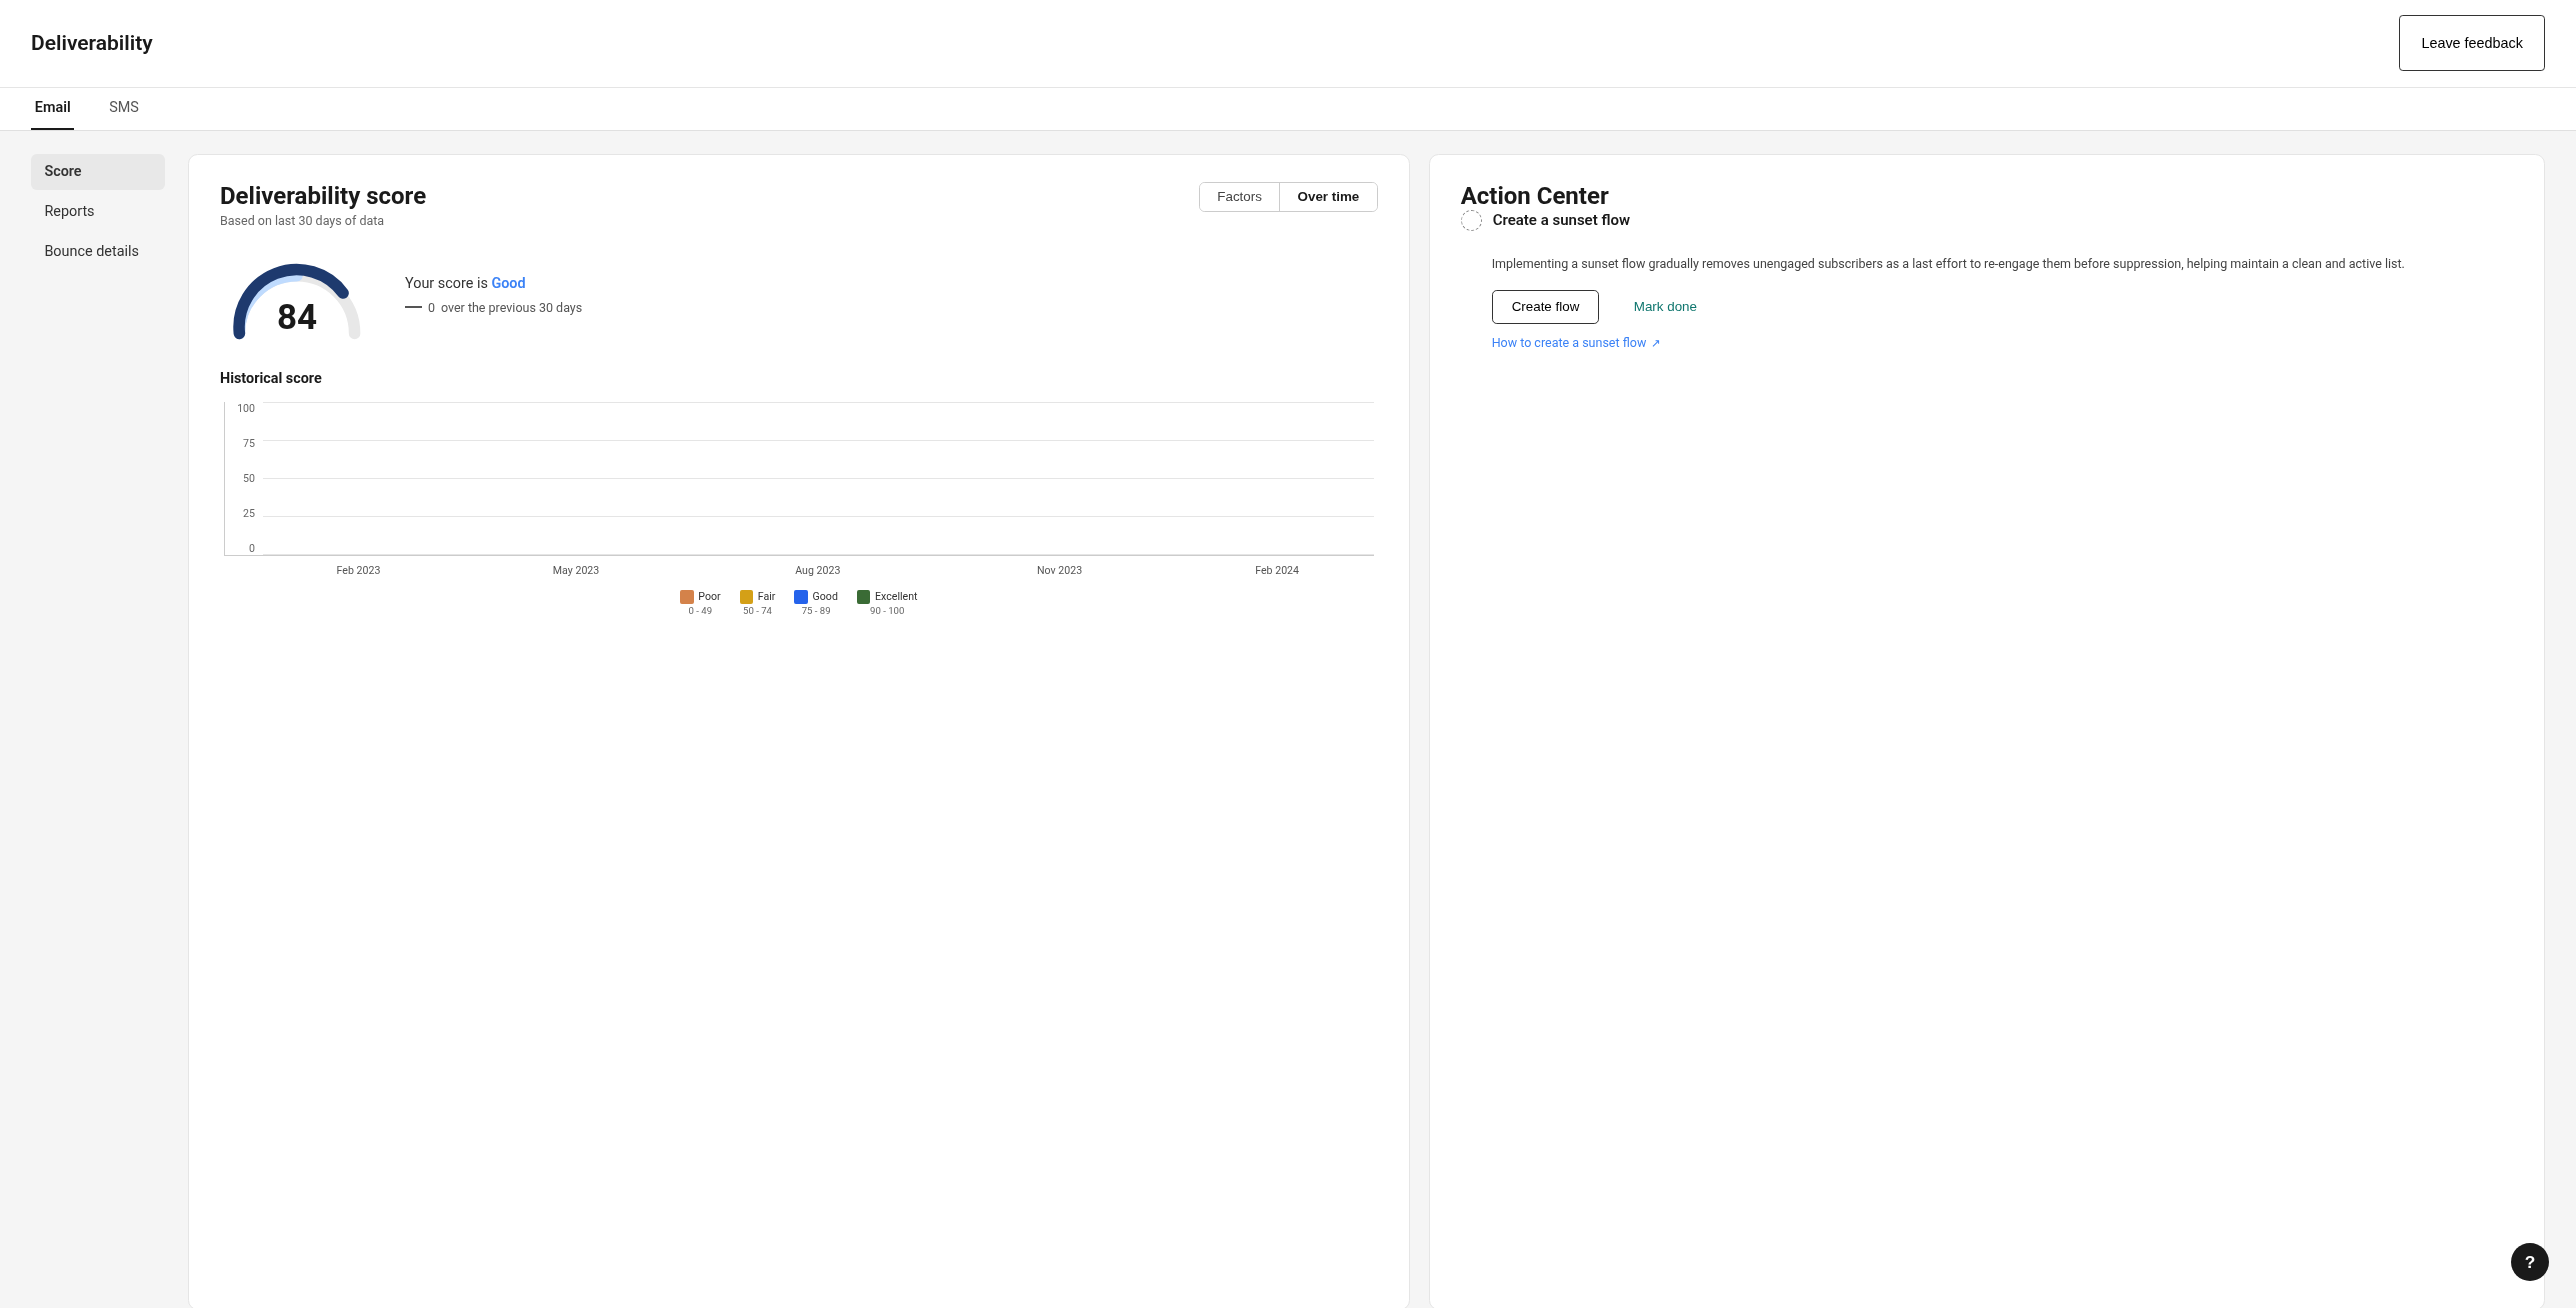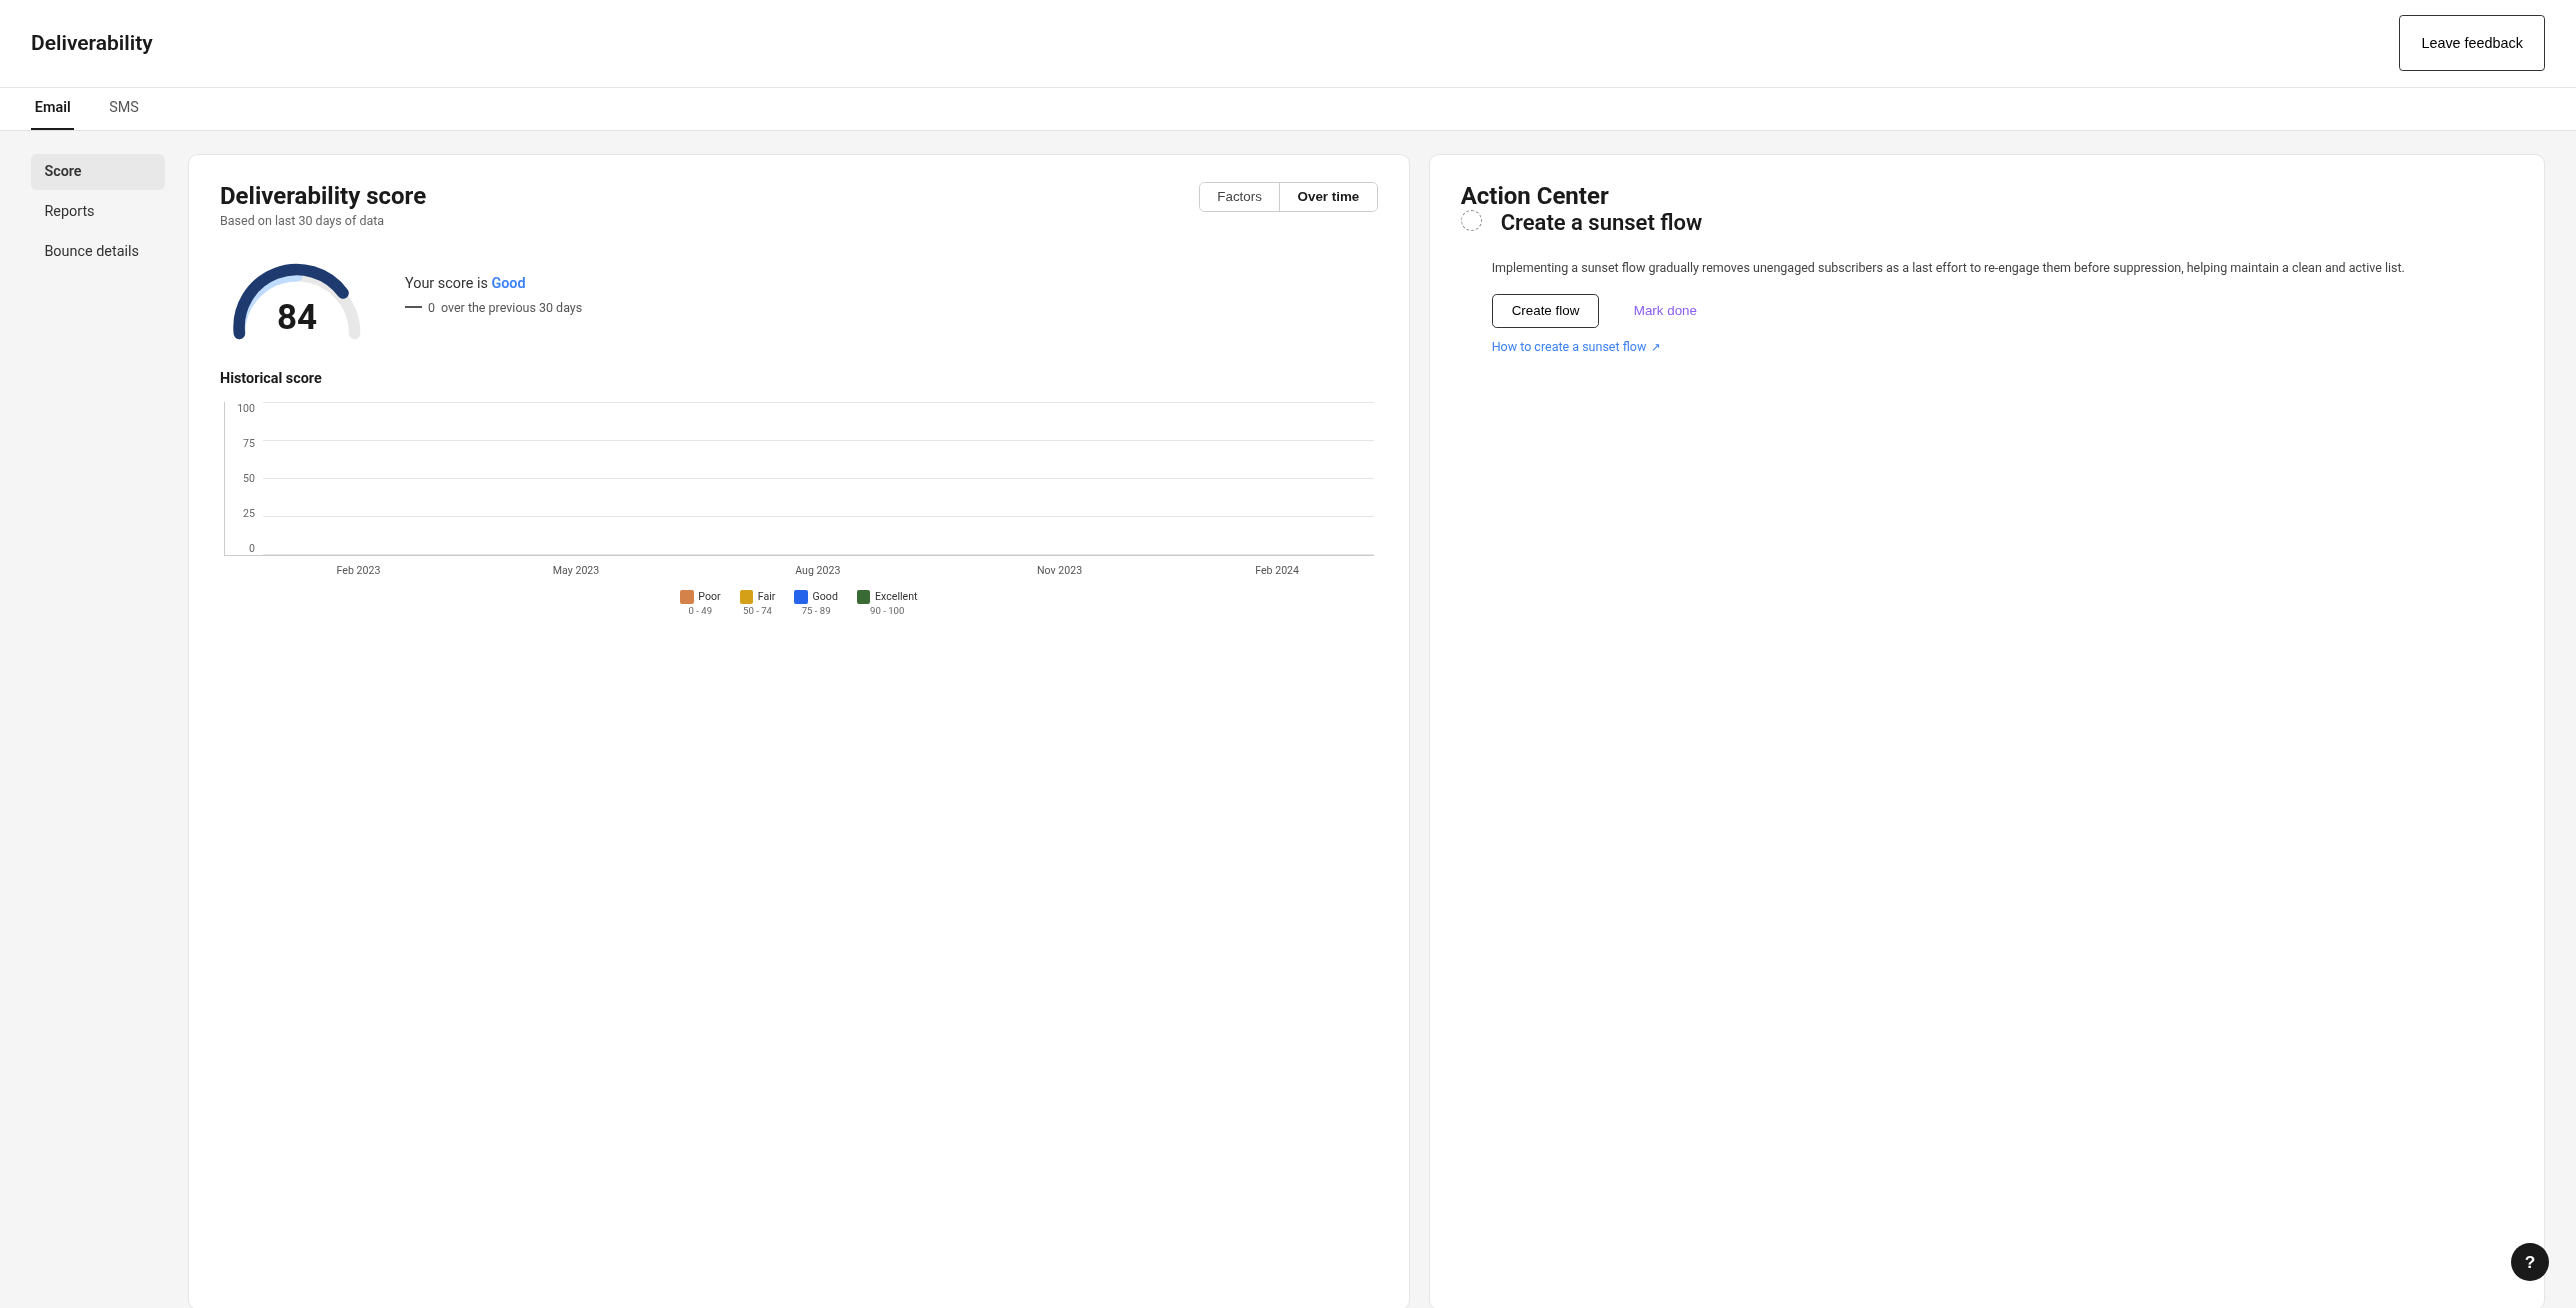--- a/index.html
+++ b/index.html
@@ -311,22 +311,23 @@
 
     
     .action-item {
       display: flex;
       flex-direction: column;
       gap: 11.5px;
     }
 
     .action-item-header {
       display: flex;
-      gap: 19px;
-      font-size: 22px;
+      align-items: center;
+      gap: 11px;
+      font-size: 15px;
       font-weight: 600;
       color: #1a1a1a;
     }
 
     .dashed-circle {
       width: 21px;
       height: 21px;
       border: 1.9px dashed #888;
       border-radius: 50%;
       flex-shrink: 0;
@@ -357,21 +358,21 @@
       cursor: pointer;
     }
 
     .mark-done-btn {
       padding: 8.6px 19px;
       border: none;
       background: transparent;
       font-size: 13.4px;
       font-weight: 500;
       cursor: pointer;
-      color: #8b5cf6;
+      color: #0f766e;
     }
 
     .action-link {
       color: #3b82f6;
       font-size: 12.5px;
       margin-left: 31px;
       cursor: pointer;
       display: flex;
       align-items: center;
       gap: 4.8px;

